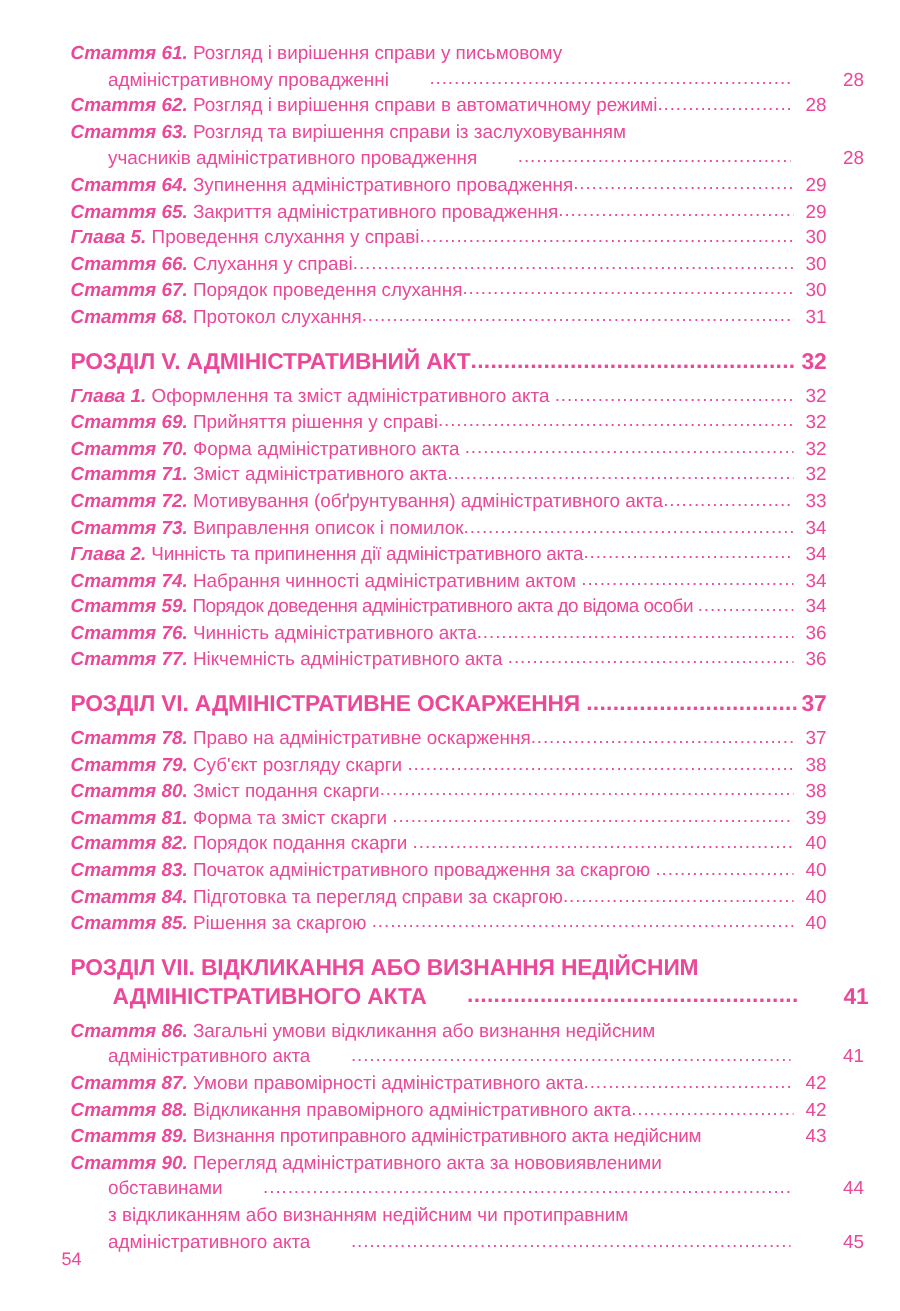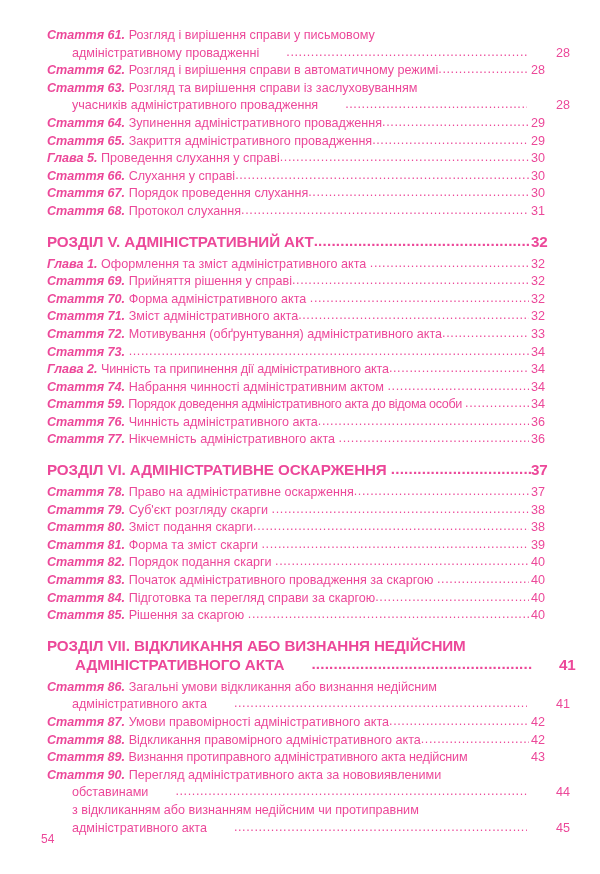--- a/index.html
+++ b/index.html
@@ -64,21 +64,21 @@
     top: -1px;
     letter-spacing: 0.6px;
   }
   .leader::after {
     content: "................................................................................................................................................................";
     display: block;
     overflow: hidden;
   }
   .pagenum {
     flex: 0 0 auto;
-    text-align: left;
+    text-align: right;
     min-width: 20px;
     padding-left: 2px;
   }
   .nogap .spacer { flex: 1 1 auto; }
 
   
   .section {
     font-size: 15.2px;
     font-weight: bold;
     line-height: 19px;
@@ -243,20 +243,21 @@
           <span class="txt"> </span>
           <span class="txt">Мотивування (обґрунтування) адміністративного акта</span>
           <span class="leader"></span>
           <span class="pagenum">33</span>
         </div>
       </div>
       <div class="entry">
         <div class="line">
           <span class="label">Стаття 73.</span>
           <span class="txt"> </span>
+          <span class="txt">Виправлення описок і помилок</span>
           <span class="leader"></span>
           <span class="pagenum">34</span>
         </div>
       </div>
       <div class="entry squeeze2">
         <div class="line">
           <span class="label">Глава 2.</span>
           <span class="txt"> </span>
           <span class="txt">Чинність та припинення дії адміністративного акта</span>
           <span class="leader"></span>

